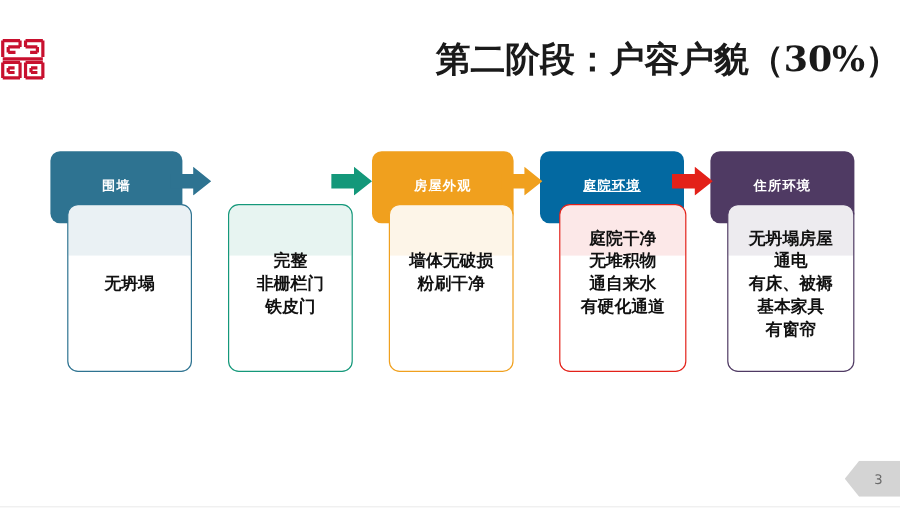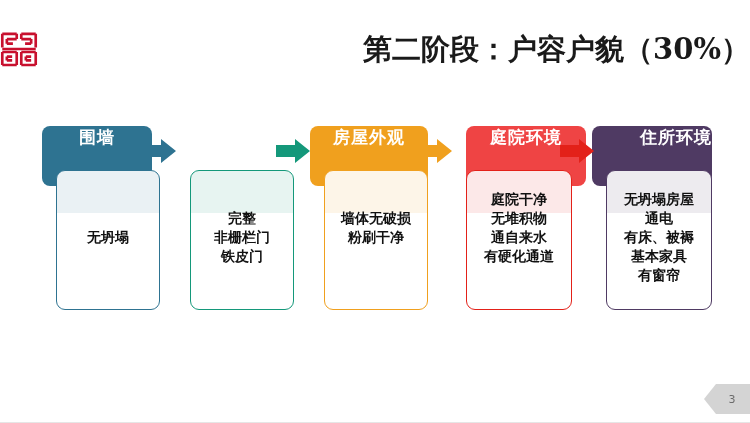--- a/index.html
+++ b/index.html
@@ -62,25 +62,25 @@
   }
   .stage-header {
     position: absolute;
     left: 0;
     top: 0;
     border-radius: 8px;
     box-sizing: border-box;
     display: flex;
     align-items: flex-start;
     justify-content: center;
-    padding-top: 0;
+    padding-top: 21px;
     color: #ffffff;
     font-family: "DejaVu Serif", "Liberation Serif", serif;
     font-weight: bold;
-    font-size: 17px;
+    font-size: 11px;
     letter-spacing: 1px;
     white-space: nowrap;
     z-index: 1;
   }
   .stage-card {
     position: absolute;
     background: #ffffff;
     border-radius: 9px;
     box-sizing: border-box;
     z-index: 2;
@@ -202,36 +202,36 @@
       <div class="stage-card" style="left: 282px; top: 44px; width: 104px; height: 140px; border: 1.6px solid rgb(240, 160, 30);">
         <div class="card-tint" style="background: rgb(240, 160, 30);"></div>
         <div class="card-lines" style="padding-top: 38px;">
           <span class="ln">墙体无破损</span>
           <span class="ln">粉刷干净</span>
         </div>
       </div>
       <div class="arrow" style="left: 376px; top: 13px;"><svg width="34" height="24" viewBox="0 0 34 24" xmlns="http://www.w3.org/2000/svg">
           <polygon points="0,6 19,6 19,0 34,12 19,24 19,18 0,18" fill="#F0A01E"></polygon>
         </svg></div>
-      <div class="stage-header" style="left: 424px; width: 120px; height: 60px; background: #ef4444;">
+      <div class="stage-header" style="left: 408px; width: 120px; height: 60px; background: #0369a1; text-decoration: underline;">
         <span>庭院环境</span>
       </div>
       <div class="stage-card" style="left: 424px; top: 44px; width: 106px; height: 140px; border: 1.6px solid rgb(227, 33, 25);">
         <div class="card-tint" style="background: rgb(227, 33, 25);"></div>
         <div class="card-lines" style="padding-top: 19px;">
           <span class="ln">庭院干净</span>
           <span class="ln">无堆积物</span>
           <span class="ln">通自来水</span>
           <span class="ln">有硬化通道</span>
         </div>
       </div>
       <div class="arrow" style="left: 518px; top: 13px;"><svg width="34" height="24" viewBox="0 0 34 24" xmlns="http://www.w3.org/2000/svg">
           <polygon points="0,6 19,6 19,0 34,12 19,24 19,18 0,18" fill="#E32119"></polygon>
         </svg></div>
-      <div class="stage-header" style="left: 550px; width: 120px; height: 60px; background: rgb(79, 58, 99); justify-content: flex-end;">
+      <div class="stage-header" style="left: 550px; width: 120px; height: 60px; background: rgb(79, 58, 99);">
         <span>住所环境</span>
       </div>
       <div class="stage-card" style="left: 564px; top: 44px; width: 106px; height: 140px; border: 1.6px solid rgb(79, 58, 99);">
         <div class="card-tint" style="background: rgb(79, 58, 99);"></div>
         <div class="card-lines" style="padding-top: 19px;">
           <span class="ln">无坍塌房屋</span>
           <span class="ln">通电</span>
           <span class="ln">有床、被褥</span>
           <span class="ln">基本家具</span>
           <span class="ln">有窗帘</span>

